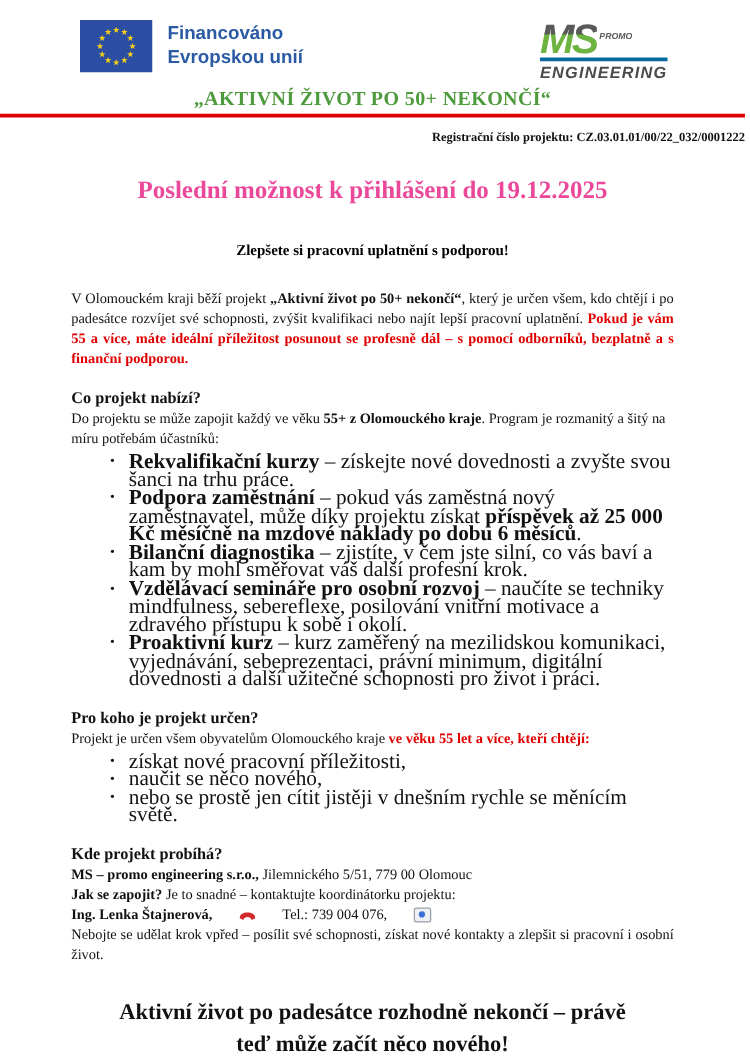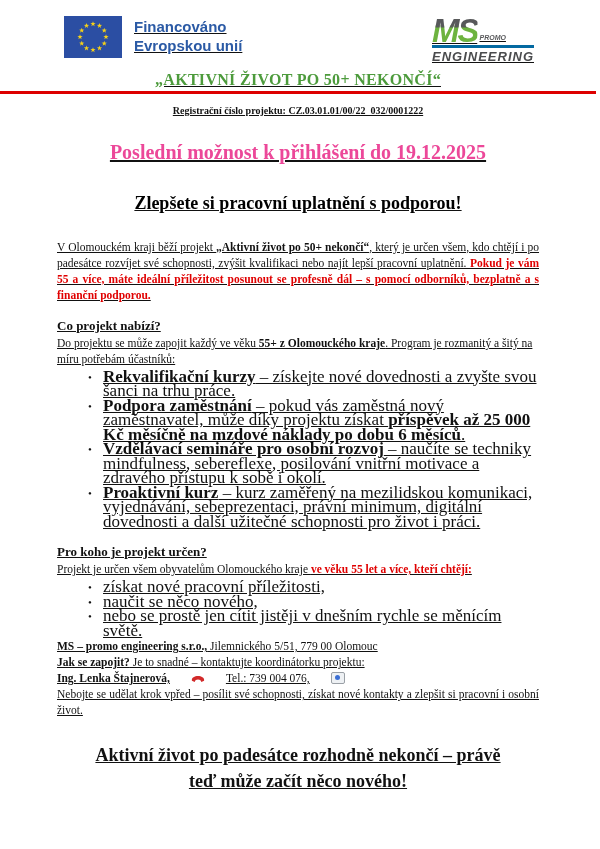--- a/index.html
+++ b/index.html
@@ -1,45 +1,45 @@
 <!DOCTYPE html>
 <html lang="cs"><head>
 <meta charset="utf-8">
 <style>
   html,body{margin:0;padding:0;background:#fff;}
   .page{width:596px;height:849px;background:#fff;position:relative;overflow:hidden;
-        font-family:"Liberation Serif",serif;color:#111;text-decoration:underline;}
+        font-family:"Liberation Serif",serif;color:#111;}
   
   .header{display:flex;justify-content:space-between;align-items:flex-start;
           padding:16px 62px 0 64px;height:46px;}
   .eu-block{display:flex;align-items:center;gap:12px;}
   .eu-flag{display:block;}
   .eu-text{color:#2b5aa5;font-family:"Liberation Sans",sans-serif;font-weight:bold;
            font-size:15px;line-height:1.25;}
   .ms-logo{font-family:"Liberation Sans",sans-serif;text-align:left;margin-top:2px;}
-  .ms-row{display:flex;align-items:flex-end;}
+  .ms-row{display:flex;align-items:center;}
   .ms-wrap{position:relative;display:inline-block;line-height:0.8;}
   .ms{font-style:italic;font-weight:900;font-size:33px;letter-spacing:-2px;
       font-family:"Liberation Sans",sans-serif;}
   .ms-base{color:#6db33f;clip-path:inset(36% 0 0 0);}
   .ms-top{position:absolute;left:0;top:0;color:#58595b;clip-path:inset(0 0 64% 0);}
   .promo{font-style:italic;font-weight:bold;font-size:7px;color:#58595b;
          margin-left:2px;margin-bottom:3px;}
   .engineering{font-style:italic;font-weight:bold;font-size:13px;color:#4a4b4d;
                letter-spacing:1px;margin-top:1px;border-top:3px solid #0369a1;padding-top:1px;}
   
   .project-title{margin-top:9px;text-align:center;color:#4d9b3c;font-weight:bold;
                  font-size:16px;letter-spacing:0.3px;}
   .redline{height:3px;background:#dd0000;margin-top:2px;}
-  .registration{margin-top:11px;text-align:center;font-weight:bold;font-size:10px;}
+  .registration{margin-top:11px;text-align:right;font-weight:bold;font-size:10px;}
   
   .content{padding:0 57px;}
   .deadline{margin:24px 0 0 0;text-align:center;color:#ec4899;font-size:20px;
             font-weight:bold;line-height:1.2;}
-  .subtitle{margin:29px 0 0 0;text-align:center;color:#000;font-size:18px;
+  .subtitle{margin:29px 0 0 0;text-align:center;color:#000;font-size:12px;
             font-weight:bold;line-height:1.2;}
   p.body{margin:0;font-size:11.5px;line-height:16px;}
   p.mt{margin-top:24px;}
   .just{text-align:justify;}
   .red{color:#e00000;}
   h3.sec{margin:15px 0 2px 0;font-size:13px;font-weight:bold;line-height:15px;}
   ul.blist{list-style:none;margin:3px 0 0 0;padding:0;}
   ul.blist li{position:relative;padding-left:46px;font-size:17px;line-height:14.5px;}
   ul.blist li::before{content:"•";position:absolute;left:31px;top:0;font-size:11px;}
   .contact{display:flex;align-items:center;gap:21px;flex-wrap:nowrap;}
@@ -106,33 +106,35 @@
     <h2 class="subtitle">Zlepšete si pracovní uplatnění s podporou!</h2>
 
     <p class="body just mt"><span>V Olomouckém kraji běží projekt </span><b>„Aktivní život po 50+ nekončí“</b><span>, který je určen všem, kdo chtějí i po padesátce rozvíjet své schopnosti, zvýšit kvalifikaci nebo najít lepší pracovní uplatnění. </span><b class="red">Pokud je vám 55 a více, máte ideální příležitost posunout se profesně dál – s pomocí odborníků, bezplatně a s finanční podporou.</b></p>
 
     <h3 class="sec">Co projekt nabízí?</h3>
     <p class="body"><span>Do projektu se může zapojit každý ve věku </span><b>55+ z Olomouckého kraje</b><span>. Program je rozmanitý a šitý na míru potřebám účastníků:</span></p>
 
     <ul class="blist">
       <li><b>Rekvalifikační kurzy</b><span> – získejte nové dovednosti a zvyšte svou šanci na trhu práce.</span></li>
       <li><b>Podpora zaměstnání</b><span> – pokud vás zaměstná nový zaměstnavatel, může díky projektu získat </span><b>příspěvek až 25 000 Kč měsíčně na mzdové náklady po dobu 6 měsíců</b><span>.</span></li>
+      <li><b>Bilanční diagnostika</b><span> – zjistíte, v čem jste silní, co vás baví a kam by mohl směřovat váš další profesní krok.</span></li>
       <li><b>Vzdělávací semináře pro osobní rozvoj</b><span> – naučíte se techniky mindfulness, sebereflexe, posilování vnitřní motivace a zdravého přístupu k sobě i okolí.</span></li>
       <li><b>Proaktivní kurz</b><span> – kurz zaměřený na mezilidskou komunikaci, vyjednávání, sebeprezentaci, právní minimum, digitální dovednosti a další užitečné schopnosti pro život i práci.</span></li>
     </ul>
 
     <h3 class="sec">Pro koho je projekt určen?</h3>
     <p class="body"><span>Projekt je určen všem obyvatelům Olomouckého kraje </span><b class="red">ve věku 55 let a více, kteří chtějí:</b></p>
 
     <ul class="blist">
       <li>získat nové pracovní příležitosti,</li>
       <li>naučit se něco nového,</li>
       <li>nebo se prostě jen cítit jistěji v dnešním rychle se měnícím světě.</li>
     </ul>
 
+    <h3 class="sec">Kde projekt probíhá?</h3>
     <p class="body"><b>MS – promo engineering s.r.o.,</b><span> Jilemnického 5/51, 779 00 Olomouc</span></p>
     <p class="body"><b>Jak se zapojit?</b><span> Je to snadné – kontaktujte koordinátorku projektu:</span></p>
 
     <p class="body contact">
       <b>Ing. Lenka Štajnerová,</b>
       <svg class="phone-svg" width="14" height="12" viewBox="0 0 16 12" xmlns="http://www.w3.org/2000/svg">
           <path d="M1 9 C0 2, 16 2, 15 9 L11.8 10.6 C11.2 6.8, 4.8 6.8, 4.2 10.6 Z" fill="#d22a2a"></path>
         </svg>
       <span>Tel.: 739 004 076,</span>
       <span class="mail-chip"></span>

